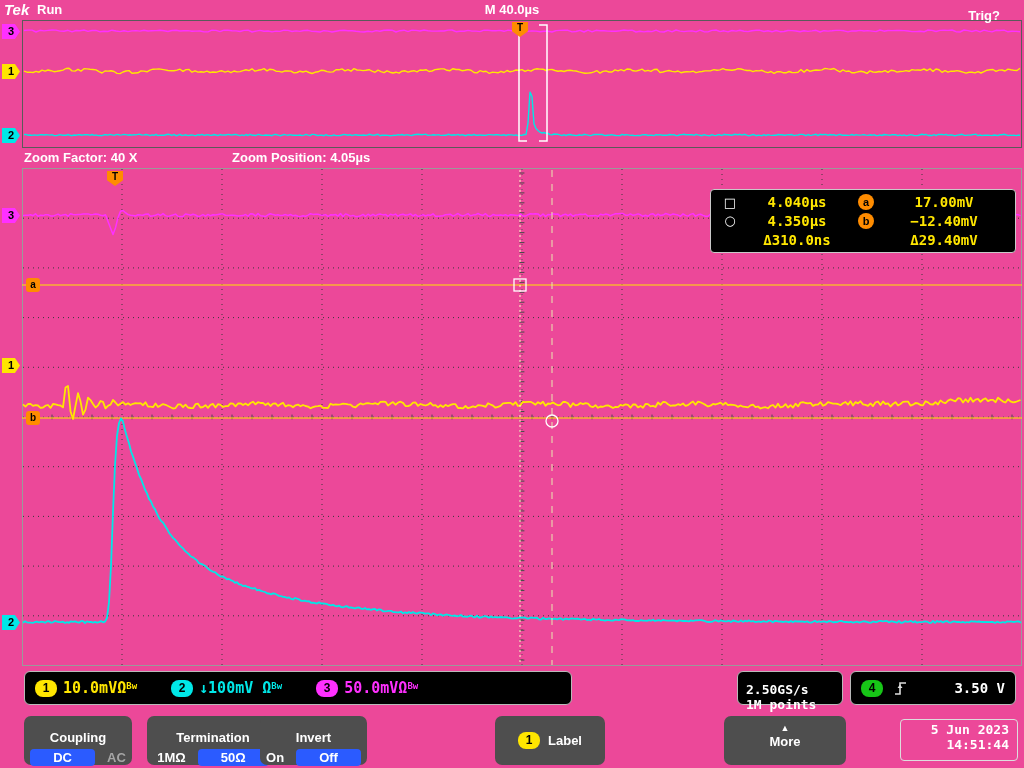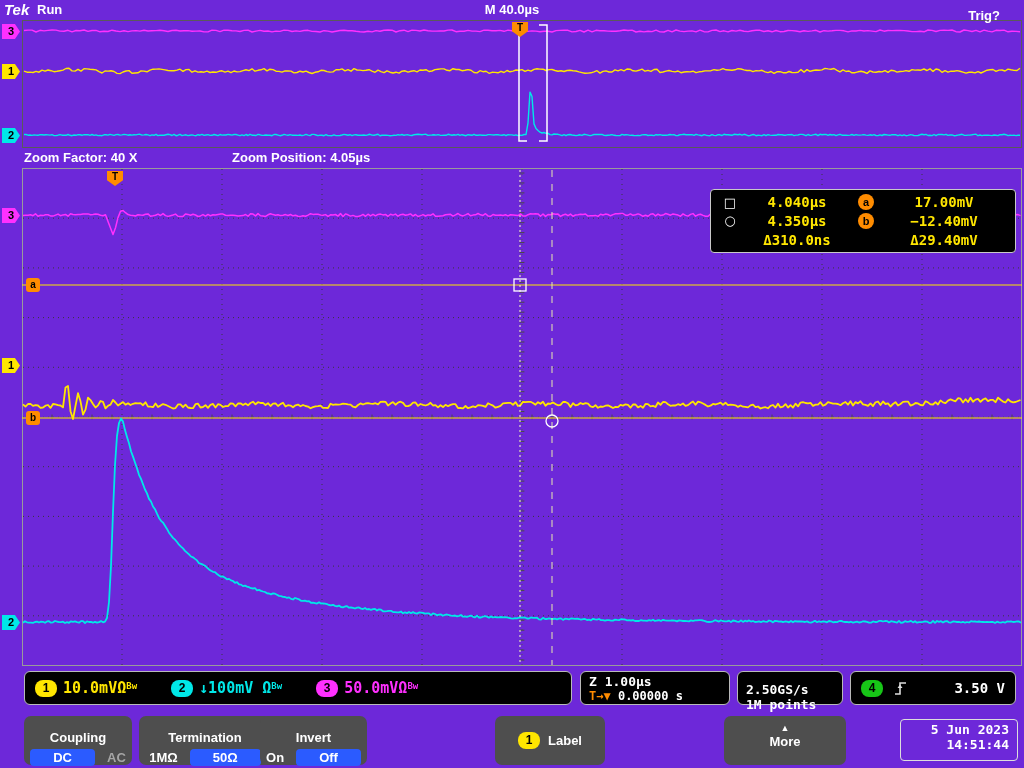--- a/index.html
+++ b/index.html
@@ -1,17 +1,17 @@
 <!DOCTYPE html>
 <html><head>
 <meta charset="utf-8">
 <style>
   *{box-sizing:border-box}
   body{margin:0;background:#111}
-  #screen{position:relative;width:1024px;height:768px;background:#6d28d9;overflow:hidden;font-family:"Liberation Sans",sans-serif}
+  #screen{position:relative;width:1024px;height:768px;background:#ec4899;overflow:hidden;font-family:"Liberation Sans",sans-serif}
   .abs{position:absolute}
   .lbl{position:absolute;font:bold 13px "Liberation Sans",sans-serif;color:#fff;white-space:nowrap}
   .mono{font:bold 14px "DejaVu Sans Mono",monospace;white-space:nowrap}
   .chbadge{position:absolute;width:18px;height:15px;color:#000;font:bold 11px "Liberation Sans",sans-serif;text-align:center;line-height:15px;clip-path:polygon(0 0,72% 0,100% 50%,72% 100%,0 100%)}
   .cmark{position:absolute;width:14px;height:14px;background:#ff8c00;color:#000;border-radius:3px;font:bold 10px "Liberation Sans",sans-serif;text-align:center;line-height:14px}
   .tmark{position:absolute;width:16px;height:15px;background:#ff8c00;color:#000;font:bold 10px "Liberation Sans",sans-serif;text-align:center;line-height:12px;clip-path:polygon(0 0,100% 0,100% 62%,50% 100%,0 62%)}
   .robox{position:absolute;top:671px;height:34px;background:#000;border:1px solid #b9b9b9;border-radius:6px}
   .pill{display:inline-block;min-width:22px;height:17px;border-radius:8px;color:#000;font:bold 12px "Liberation Sans",sans-serif;text-align:center;line-height:17px;padding:0 2px}
   .bw{font-size:9px;vertical-align:4px}
   .mbtn{position:absolute;top:716px;height:49px;background:#4e4e4e;border-radius:7px;text-align:center;color:#fff}
@@ -204,24 +204,20 @@
     <span class="pill" style="background:#ffe600">1</span>
     <span class="mono" style="color:#ffe600;font-size:15px"><span>10.0mV</span><span>Ω</span><span class="bw">Bw</span></span>
     <span style="width:22px"></span>
     <span class="pill" style="background:#00e8e8">2</span>
     <span class="mono" style="color:#00e8e8;font-size:15px"><span>↓100mV</span> <span>Ω</span><span class="bw">Bw</span></span>
     <span style="width:22px"></span>
     <span class="pill" style="background:#ff30ff">3</span>
     <span class="mono" style="color:#ff30ff;font-size:15px"><span>50.0mV</span><span>Ω</span><span class="bw">Bw</span></span>
   </div>
 
-  <div class="robox" style="left:580px;width:150px;padding:2px 8px">
-    <div class="mono" style="color:#fff;font-size:13px">Z 1.00µs</div>
-    <div class="mono" style="font-size:12px"><span style="color:#ff8c00">T→▼</span> <span style="color:#fff">0.00000 s</span></div>
-  </div>
 
   <div class="robox" style="left:737px;width:106px;padding:10px 8px">
     <div class="mono" style="color:#fff;font-size:13px">2.50GS/s</div>
     <div class="mono" style="color:#fff;font-size:13px">1M points</div>
   </div>
 
   <div class="robox" style="left:850px;width:166px;display:flex;align-items:center;padding:0 10px;gap:10px">
     <span class="pill" style="background:#17c617">4</span>
     <svg width="15" height="17">
         <path d="M2 14 H7 V3 H13" fill="none" stroke="#ddd" stroke-width="1.6"></path>
@@ -231,21 +227,21 @@
   </div>
 
   <div class="mbtn" style="left:24px;width:108px">
     <div class="mtitle">Coupling</div>
     <div class="mopts">
       <span class="chip">DC</span>
       <span class="dim">AC</span>
     </div>
   </div>
 
-  <div class="mbtn" style="left:139px;width:132px">
+  <div class="mbtn" style="left:147px;width:132px">
     <div class="mtitle">Termination</div>
     <div class="mopts">
       <span>1MΩ</span>
       <span class="chip">50Ω</span>
     </div>
   </div>
 
   <div class="mbtn" style="left:260px;width:107px">
     <div class="mtitle">Invert</div>
     <div class="mopts">

